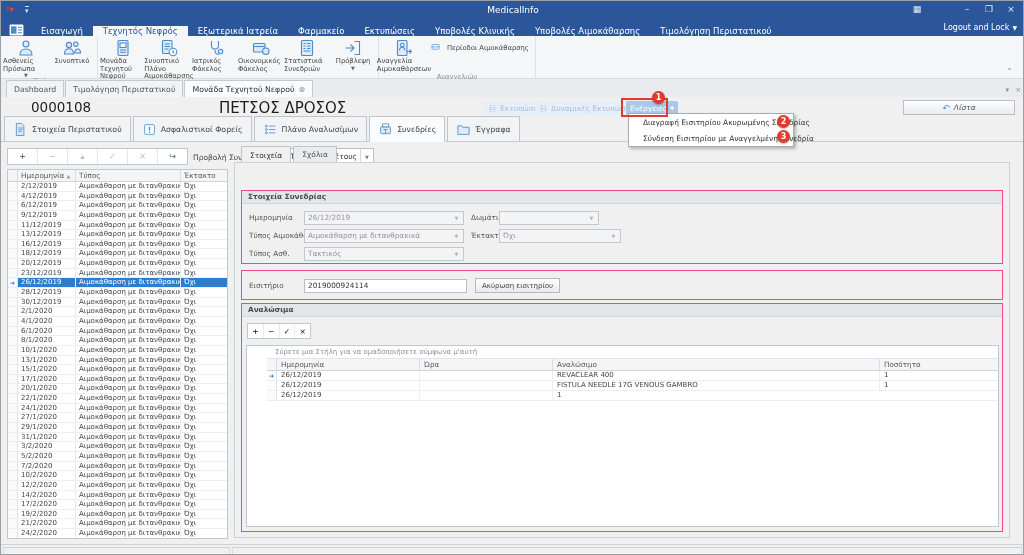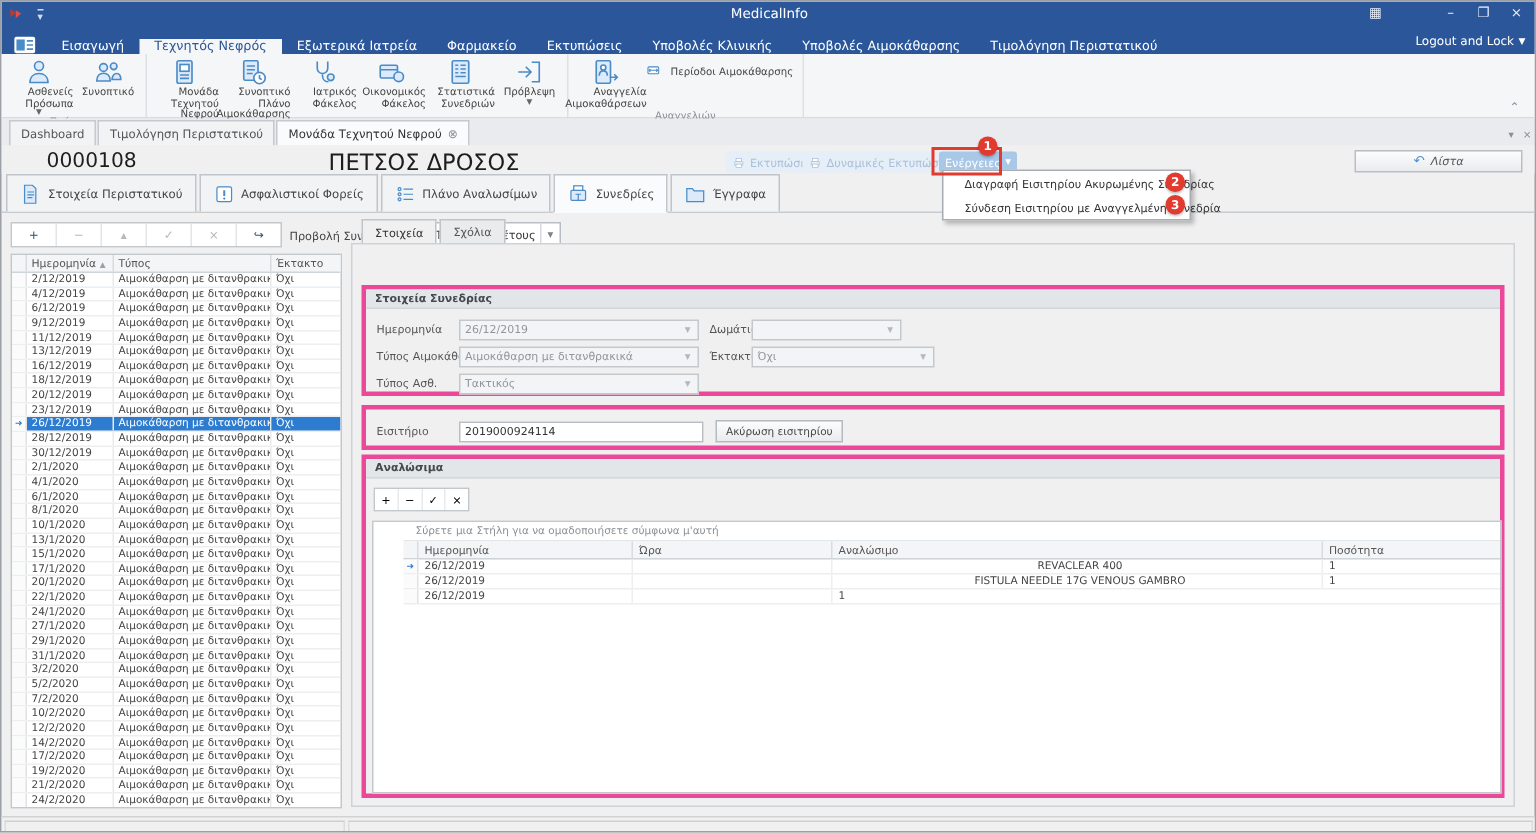--- a/index.html
+++ b/index.html
@@ -22,21 +22,21 @@
   .mtab.active { background:#f5f6f7; color:#2b579a; }
   .logout { position:absolute; right:8px; top:0; height:18px; display:flex; align-items:center; color:#ffffff; font-size:8px; gap:3px; }
   .logout .caret { font-size:6px; }
 
   
   .ribbon { position:absolute; left:0; top:35px; width:1024px; height:43px; background:#f5f6f7; border-bottom:1px solid #d8dbe0; display:flex; }
   .rgroup { display:flex; flex-direction:column; border-right:1px solid #dde0e4; padding:1px 2px 0 2px; }
   .rbuttons { display:flex; flex:1; align-items:flex-start; }
   .rbtn { width:46px; display:flex; flex-direction:column; align-items:center; padding-top:1px; }
   .rbtn .ric { width:20px; height:20px; }
-  .rbtn .rlb { font-size:6.8px; line-height:7.6px; color:#444; text-align:right; white-space:pre-line; }
+  .rbtn .rlb { font-size:6.8px; line-height:7.6px; color:#444; text-align:left; white-space:pre-line; }
   .rbtn .caret { font-size:5px; color:#666; line-height:4px; }
   .rbtn-small { display:flex; align-items:center; gap:3px; height:14px; margin-top:4px; padding:0 4px; }
   .rbtn-small .rlb { font-size:6.8px; color:#444; white-space:nowrap; }
   .rgroup-label { height:11px; text-align:center; font-size:6.8px; color:#8a8f96;text-decoration:underline; }
   .ribbon-collapse { position:absolute; right:12px; bottom:2px; color:#8a8f96; font-size:8px; }
 
   
   .doctabs { position:absolute; left:0; top:78px; width:1024px; height:18px; background:#e9ebee; display:flex; align-items:flex-end; padding-left:5px; }
   .dtab { height:17px; display:flex; align-items:center; gap:4px; padding:0 7px; font-size:7.8px; color:#555; background:#f2f3f5; border:1px solid #c4c9ce; border-bottom:none; margin-right:1px; white-space:nowrap; }
   .dtab.active { background:#fafbfc; color:#333; }
@@ -78,38 +78,38 @@
   .scell { padding-left:3px; border-right:1px solid #e8eaec; overflow:hidden; white-space:nowrap; line-height:9px; }
   .srow.sel .scell { background:#2e7cd0; color:#ffffff; }
   .sgut { width:10px; border-right:1px solid #e0e3e6; background:#fbfbfc; color:#2e7cd0; font-size:6px; line-height:9px; text-align:center; flex:none; }
   .c-date { width:58px; flex:none; } .c-type { width:105px; flex:none; } .c-extra { flex:1; border-right:none; }
 
   
   .det-tabs { position:absolute; left:240px; top:145px; height:16px; display:flex; gap:2px; }
   .dettab { height:16px; padding:0 8px; font-size:7.5px; display:flex; align-items:center; background:#e9ebed; border:1px solid #c0c5ca; border-bottom:none; color:#555; }
   .dettab.active { background:#f0f0f0; color:#333; height:17px; }
   .det-panel { position:absolute; left:233px; top:161px; width:776px; height:376px; background:#f0f0f0; border:1px solid #cdd2d7; }
-  .gbox { position:absolute; left:6px; width:762px; border:3px solid #ec4899; background:#f0f0f0; }
+  .gbox { position:absolute; left:6px; width:762px; border:1px solid #ec4899; background:#f0f0f0; }
   .gbox-title { height:13px; background:#e3e6e9; border-bottom:1px solid #d2d6da; font-size:7.3px; font-weight:bold; color:#44494e; padding:1px 0 0 6px; }
   .fl { position:absolute; font-size:7.3px; color:#555; }
   .combo { position:absolute; height:14px; background:#f3f4f5; border:1px solid #c3c8cc; font-size:7.3px; color:#8f969c; padding:1px 14px 0 3px; overflow:hidden; white-space:nowrap; }
   .combo .cbtn { position:absolute; right:1px; top:1px; bottom:1px; width:11px; color:#b3b8bd; font-size:5px; display:flex; align-items:center; justify-content:center; }
   .tinput { position:absolute; height:14px; background:#ffffff; border:1px solid #b9bec4; font-size:7.3px; color:#333; padding:1px 3px 0 3px; }
   .cancel-btn { position:absolute; height:15px; background:linear-gradient(#fdfdfd,#e9ebee); border:1px solid #b5bac0; font-size:7px; color:#444; display:flex; align-items:center; justify-content:center; padding:0 6px; }
   .ctoolbar { position:absolute; left:5px; top:19px; width:64px; height:16px; background:#ffffff; border:1px solid #c3c8cd; display:flex; }
   .ctb { flex:1; display:flex; align-items:center; justify-content:center; font-size:7.5px; border-right:1px solid #e8eaec; }
   .ctb:last-child { border-right:none; }
   .cgrid { position:absolute; left:4px; top:41px; width:753px; height:182px; background:#ffffff; border:1px solid #c3c8cd;padding-left:20px; }
   .ghint { height:13px; border-bottom:1px solid #e3e6e9; font-size:7px; color:#8a9097; padding:2px 0 0 8px; }
   .cg-head { display:flex; height:12px; background:#f4f5f7; border-bottom:1px solid #cfd4d9; font-size:7.2px; color:#555; }
   .cgh { padding:1px 0 0 4px; border-right:1px solid #d8dcdf; overflow:hidden; white-space:nowrap; }
   .crow { display:flex; height:10px; border-bottom:1px solid #eceef0; font-size:7px; color:#444; }
   .ccell { padding-left:4px; border-right:1px solid #eceef0; overflow:hidden; white-space:nowrap; line-height:9.5px; }
   .cgut { width:10px; flex:none; border-right:1px solid #e0e3e6; background:#fbfbfc; color:#2e7cd0; font-size:6px; text-align:center; line-height:9.5px; }
-  .cc1 { width:143px; flex:none; } .cc2 { width:133px; flex:none; } .cc3 { width:327px; flex:none;text-align:center; } .cc4 { flex:1; border-right:none; }
+  .cc1 { width:143px; flex:none; } .cc2 { width:133px; flex:none; } .cc3 { width:327px; flex:none; } .cc4 { flex:1; border-right:none; }
 
   
   .statusbar { position:absolute; left:0; top:543px; width:1024px; height:12px; background:#f0f0f0; border-top:1px solid #d2d2d2; }
   .statusbar .seg1 { position:absolute; left:2px; top:2px; width:227px; height:8px; border:1px solid #dcdcdc; border-top-color:#cfcfcf; }
   .statusbar .seg2 { position:absolute; left:231px; top:2px; right:3px; height:8px; border:1px solid #dcdcdc; border-top-color:#cfcfcf; }
 
   
   .actions-menu { position:absolute; left:627px; top:112px; width:166px; background:#ffffff; border:1px solid #a8adb3; box-shadow:2px 2px 3px rgba(0,0,0,.25); z-index:40; }
   .amenu-item { height:16px; display:flex; align-items:center; font-size:7.4px; color:#333; padding-left:14px; white-space:nowrap; }
   .red-box { position:absolute; left:620px; top:97px; width:47px; height:19px; border:2px solid #e23a2e; z-index:50; }

